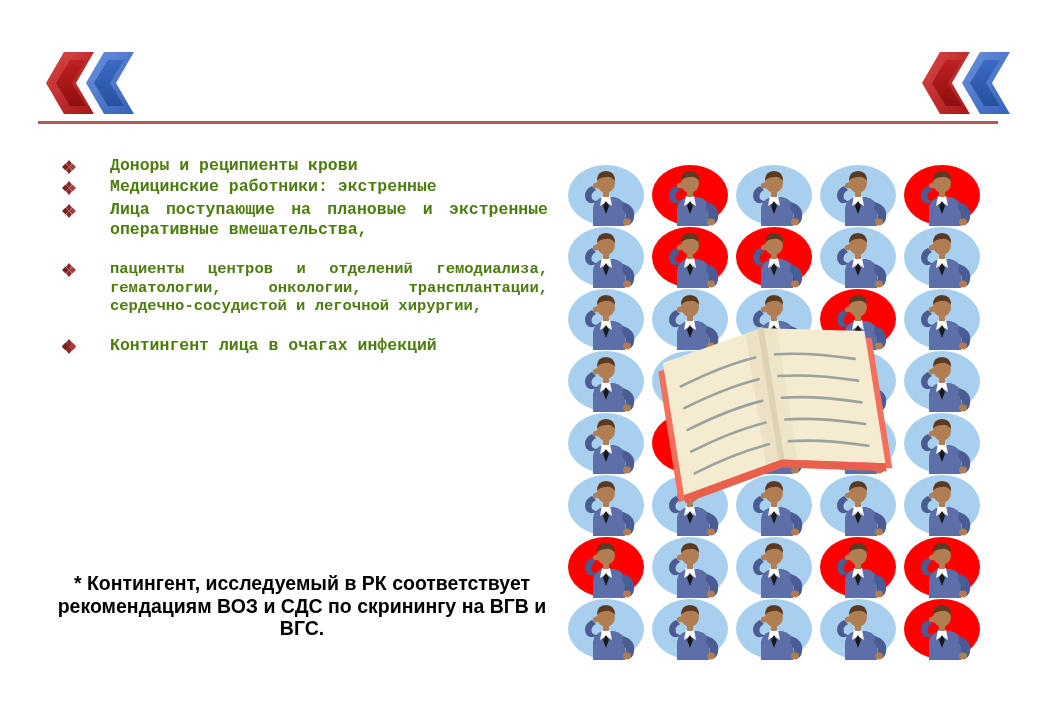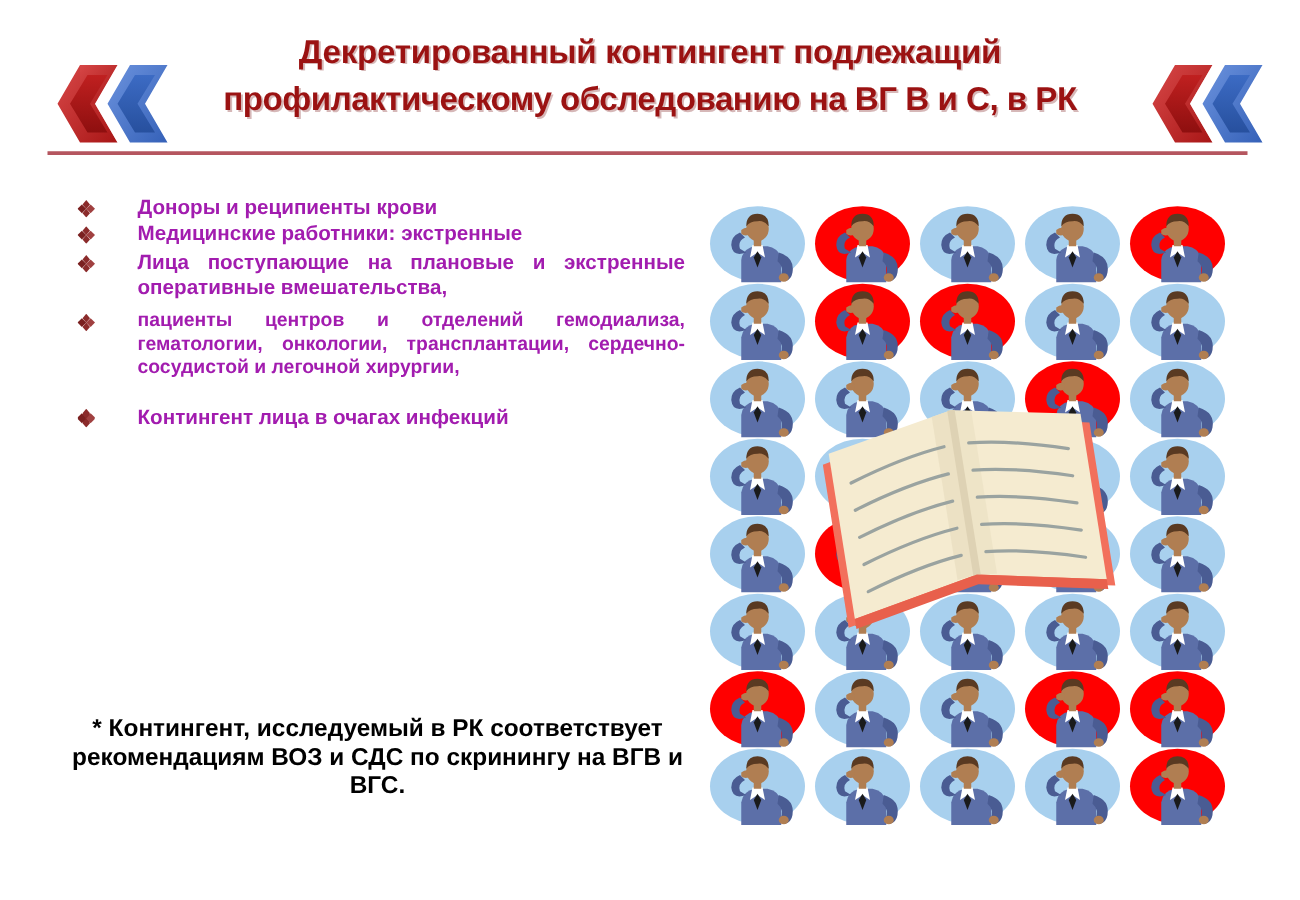--- a/index.html
+++ b/index.html
@@ -79,23 +79,24 @@
     margin-bottom: 1px;
   }
 
   .bullet-marker {
     position: absolute;
     left: 4px;
     width: 14px; height: 14px;
   }
 
   .bullet-text {
-    color: #a21caf;
+    color: #4d7c0f;
     font-weight: bold;
     white-space: pre-line;
+    font-family: Liberation Mono, monospace;
   }
 
   
   .sz-lg  { font-size: 16.5px; line-height: 20px; }
   .sz-md  { font-size: 15.5px; line-height: 18.5px; }
   .sz-sm  { font-size: 13.2px; line-height: 15.4px; }
   .just   { text-align: justify; text-align-last: left; }
   .jleft  { text-align: left; }
 
   
@@ -180,24 +181,20 @@
         <polygon points="14,37 28,14 44,14 30,37 44,60 28,60" fill="url(#ogR2)"></polygon>
 
         <polygon points="44,37 62,6 92,6 74,37 92,68 62,68" fill="url(#ogB1)"></polygon>
 
         <polygon points="52,37 66,14 82,14 68,37 82,60 66,60" fill="url(#ogB2)"></polygon>
 
         <polygon points="34,37 52,6 58,6 40,37 58,68 52,68" fill="#ffffff" opacity="0.55"></polygon>
       </svg>
     </div>
 
-    <div id="title-text" style="color: rgb(155, 18, 18);">
-      <span class="tl">Декретированный контингент подлежащий</span>
-      <span class="tl tl2">профилактическому обследованию на ВГ В и С, в РК</span>
-    </div>
 
     <div class="ornament" id="ornament-right">
       <svg viewBox="0 0 96 74" xmlns="http://www.w3.org/2000/svg">
         <polygon points="4,37 22,6 52,6 34,37 52,68 22,68" fill="url(#ogR1)"></polygon>
         <polygon points="14,37 28,14 44,14 30,37 44,60 28,60" fill="url(#ogR2)"></polygon>
         <polygon points="44,37 62,6 92,6 74,37 92,68 62,68" fill="url(#ogB1)"></polygon>
         <polygon points="52,37 66,14 82,14 68,37 82,60 66,60" fill="url(#ogB2)"></polygon>
         <polygon points="34,37 52,6 58,6 40,37 58,68 52,68" fill="#ffffff" opacity="0.55"></polygon>
       </svg>
     </div>
@@ -224,21 +221,21 @@
         <svg viewBox="0 0 14 14" xmlns="http://www.w3.org/2000/svg">
           <polygon points="7,0 10,3.5 7,7 4,3.5" fill="#8B2B2B"></polygon>
           <polygon points="3.5,3.5 7,7 3.5,10.5 0,7" fill="#7A2020"></polygon>
           <polygon points="10.5,3.5 14,7 10.5,10.5 7,7" fill="#A04040"></polygon>
           <polygon points="7,7 10,10.5 7,14 4,10.5" fill="#8B2B2B"></polygon>
         </svg>
       </span>
       <div class="bullet-text lead-big jleft">Медицинские работники: экстренные</div>
     </div>
 
-    <div class="bullet-row" style="margin-bottom:8px;">
+    <div class="bullet-row" style="margin-bottom:20px;">
       <span class="bullet-marker" style="top:4px;">
         <svg viewBox="0 0 14 14" xmlns="http://www.w3.org/2000/svg">
           <polygon points="7,0 10,3.5 7,7 4,3.5" fill="#8B2B2B"></polygon>
           <polygon points="3.5,3.5 7,7 3.5,10.5 0,7" fill="#7A2020"></polygon>
           <polygon points="10.5,3.5 14,7 10.5,10.5 7,7" fill="#A04040"></polygon>
           <polygon points="7,7 10,10.5 7,14 4,10.5" fill="#8B2B2B"></polygon>
         </svg>
       </span>
       <div class="bullet-text sz-lg just">Лица поступающие на плановые и экстренные оперативные вмешательства,</div>
     </div>

